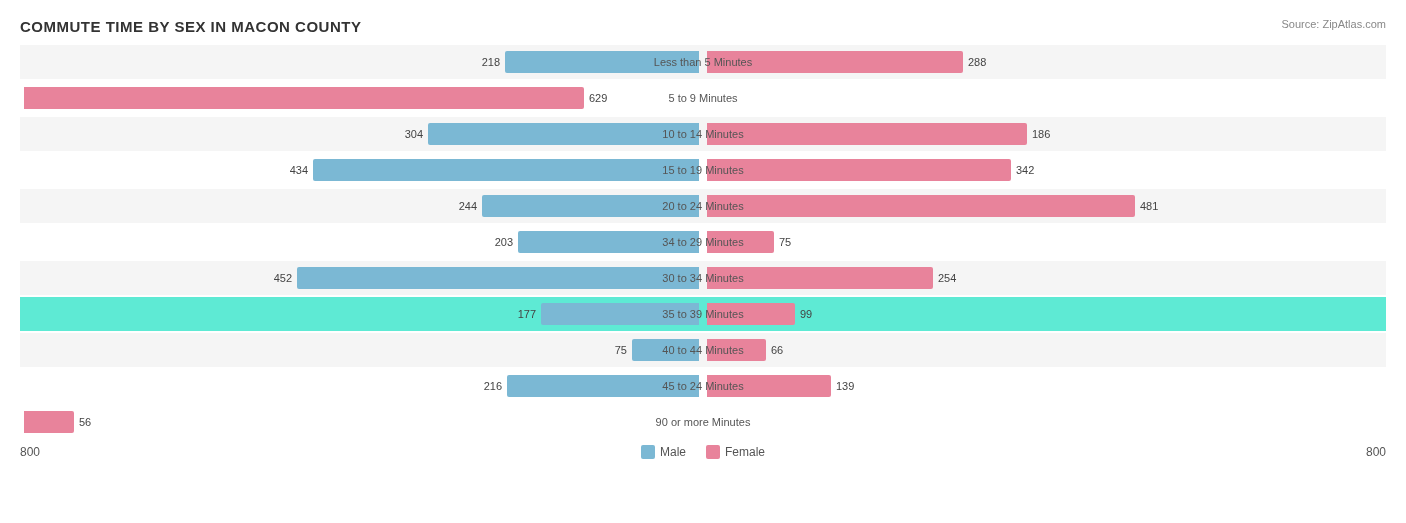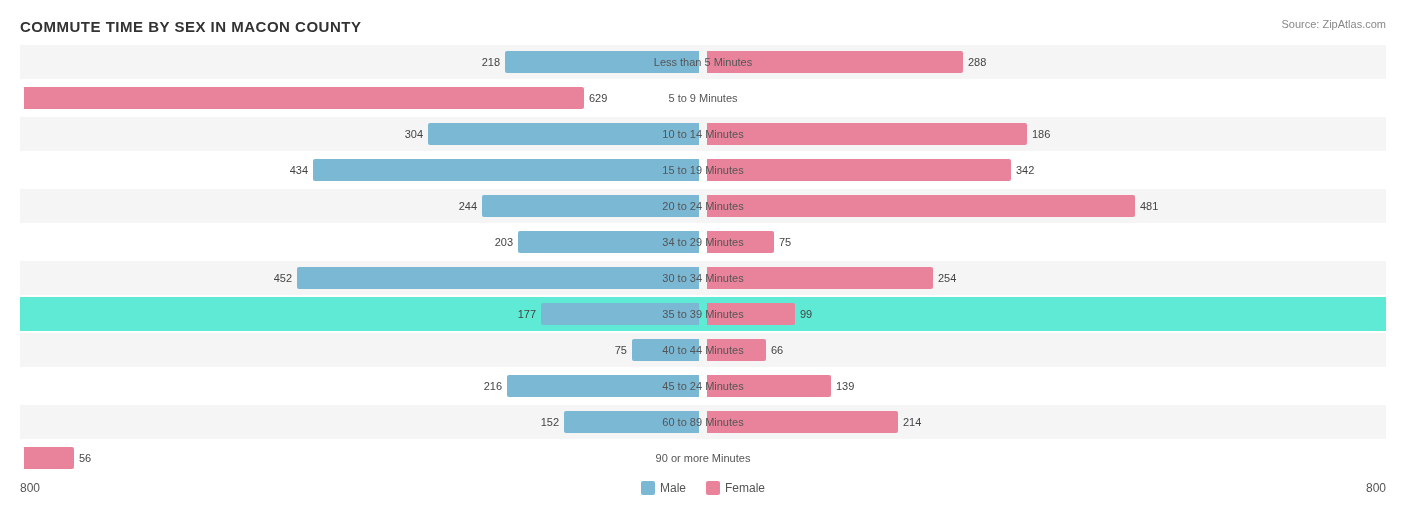--- a/index.html
+++ b/index.html
@@ -237,31 +237,20 @@
         <div class="left-section">
           <span class="val-male-outside">216</span>
           <div class="bar-male" style="width: 192px;"></div>
         </div>
         <span class="label">45 to 24 Minutes</span>
         <div class="right-section">
           <div class="bar-female" style="width: 124px;"></div>
           <span class="val-female-outside">139</span>
         </div>
       </div>
-      <div class="row" style="background: rgb(245, 245, 245);">
-        <div class="left-section">
-          <span class="val-male-outside">152</span>
-          <div class="bar-male" style="width: 135px;"></div>
-        </div>
-        <span class="label">60 to 89 Minutes</span>
-        <div class="right-section">
-          <div class="bar-female" style="width: 191px;"></div>
-          <span class="val-female-outside">214</span>
-        </div>
-      </div>
       <div class="row" style="background: rgb(255, 255, 255);">
         <span class="label">90 or more Minutes</span>
         <div class="right-section">
           <div class="bar-female" style="width: 50px;"></div>
           <span class="val-female-outside">56</span>
         </div>
       </div>
     </div>
 
   <div class="footer">

